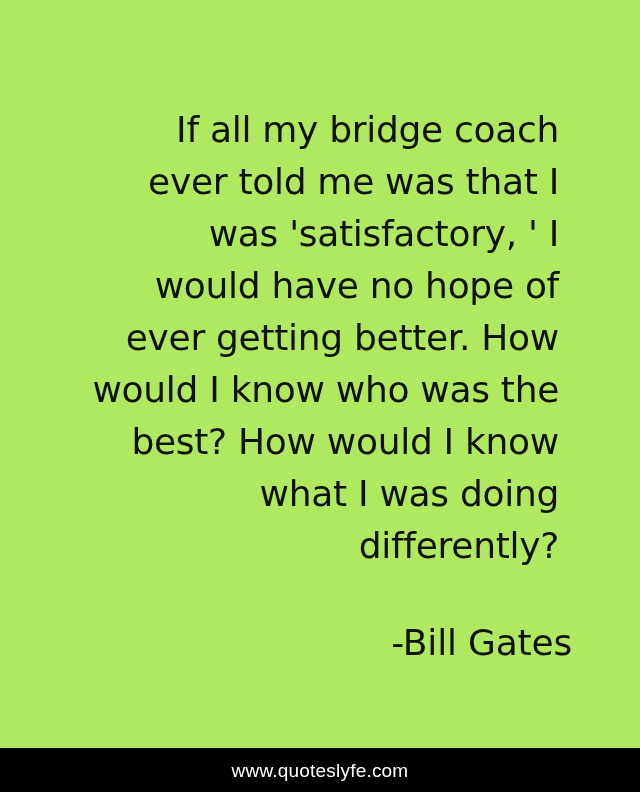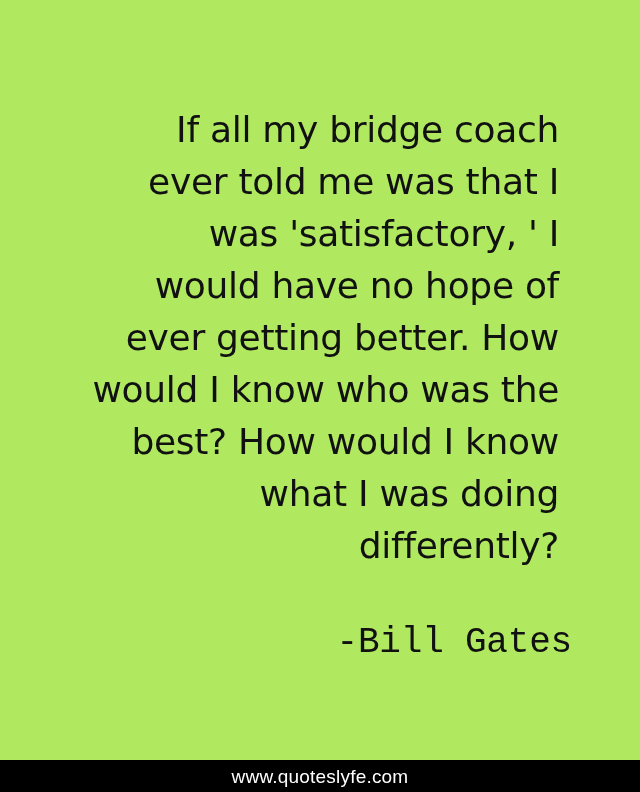--- a/index.html
+++ b/index.html
@@ -51,21 +51,21 @@
     font-size: 36px;
     line-height: 44px;
     letter-spacing: -0.2px;
     margin: 0;
   }
   #footer-bar {
     position: absolute;
     left: 0;
     right: 0;
     bottom: 0;
-    height: 32px;
+    height: 44px;
     background: #000000;
     display: flex;
     align-items: center;
     justify-content: center;
   }
   #footer-url {
     color: #ffffff;
     font-family: "Liberation Sans", sans-serif;
     font-size: 19px;
     letter-spacing: 0.2px;
@@ -82,19 +82,19 @@
 ever told me was that I
 was 'satisfactory, ' I
 would have no hope of
 ever getting better. How
 would I know who was the
 best? How would I know
 what I was doing
 differently?</p>
   </div>
 
-  <p id="quote-author" style="color: rgb(17, 17, 17); font-family: Liberation Mono, monospace;">-Bill Gates</p>
+  <p id="quote-author" style="color: rgb(17, 17, 17);">-Bill Gates</p>
 
   <div id="footer-bar" style="background: rgb(0, 0, 0);">
     <span id="footer-url" style="color: rgb(255, 255, 255);">www.quoteslyfe.com</span>
   </div>
 
 </div>
 
 </body></html>

